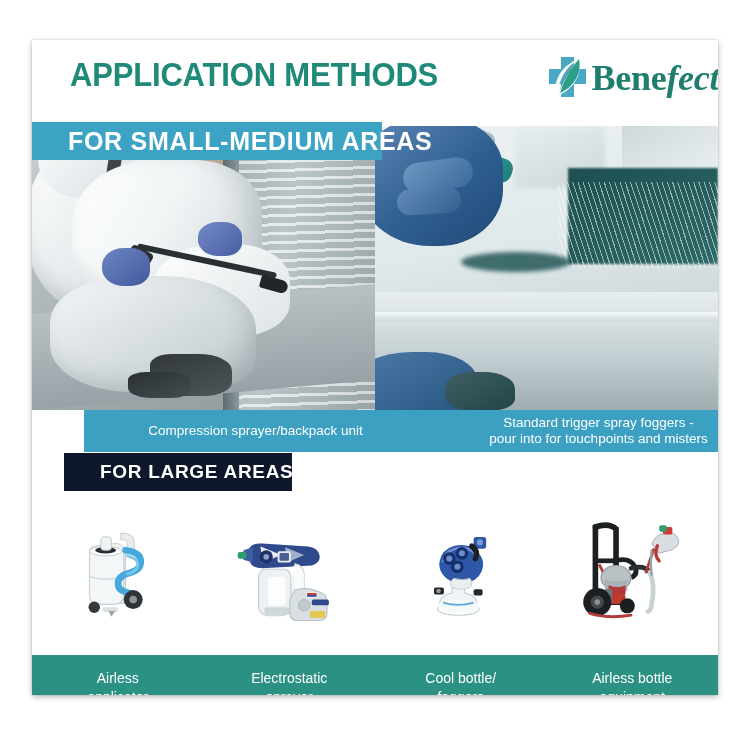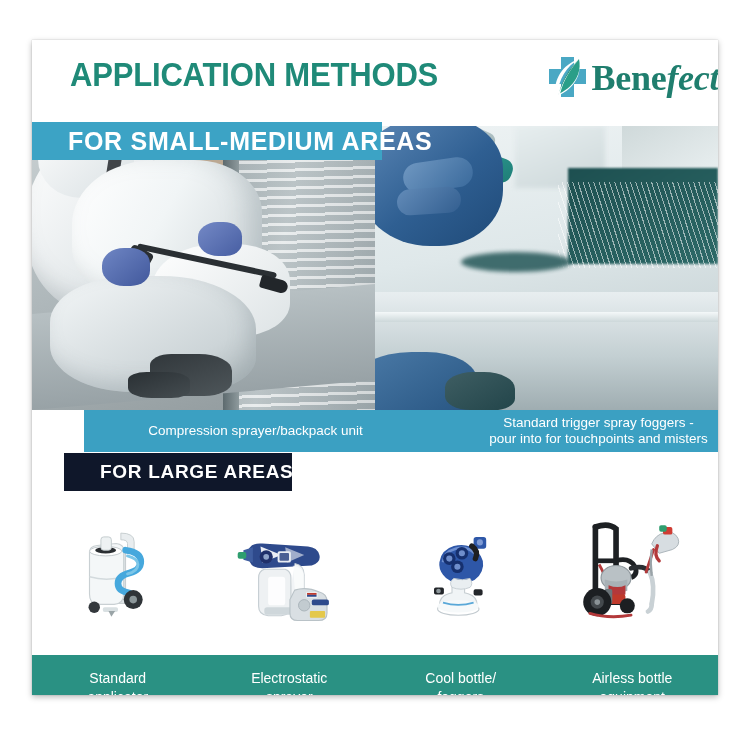--- a/index.html
+++ b/index.html
@@ -468,21 +468,21 @@
           <path d="M86 40 q-2 14 0 28" fill="none" stroke="#9aa3a8" stroke-width="2.5"></path>
           <path d="M20 108 q20 6 44 2" fill="none" stroke="#b3393a" stroke-width="3" stroke-linecap="round"></path>
         </svg>
         </span>
       </div>
     </div>
 
     <div class="labels">
       <div class="label">
         <span>
-          <span>Standard</span><br>
+          <span>Airless</span><br>
           <span>applicator</span>
         </span>
       </div>
       <div class="label">
         <span>
           <span>Electrostatic</span><br>
           <span>sprayer</span>
         </span>
       </div>
       <div class="label">

